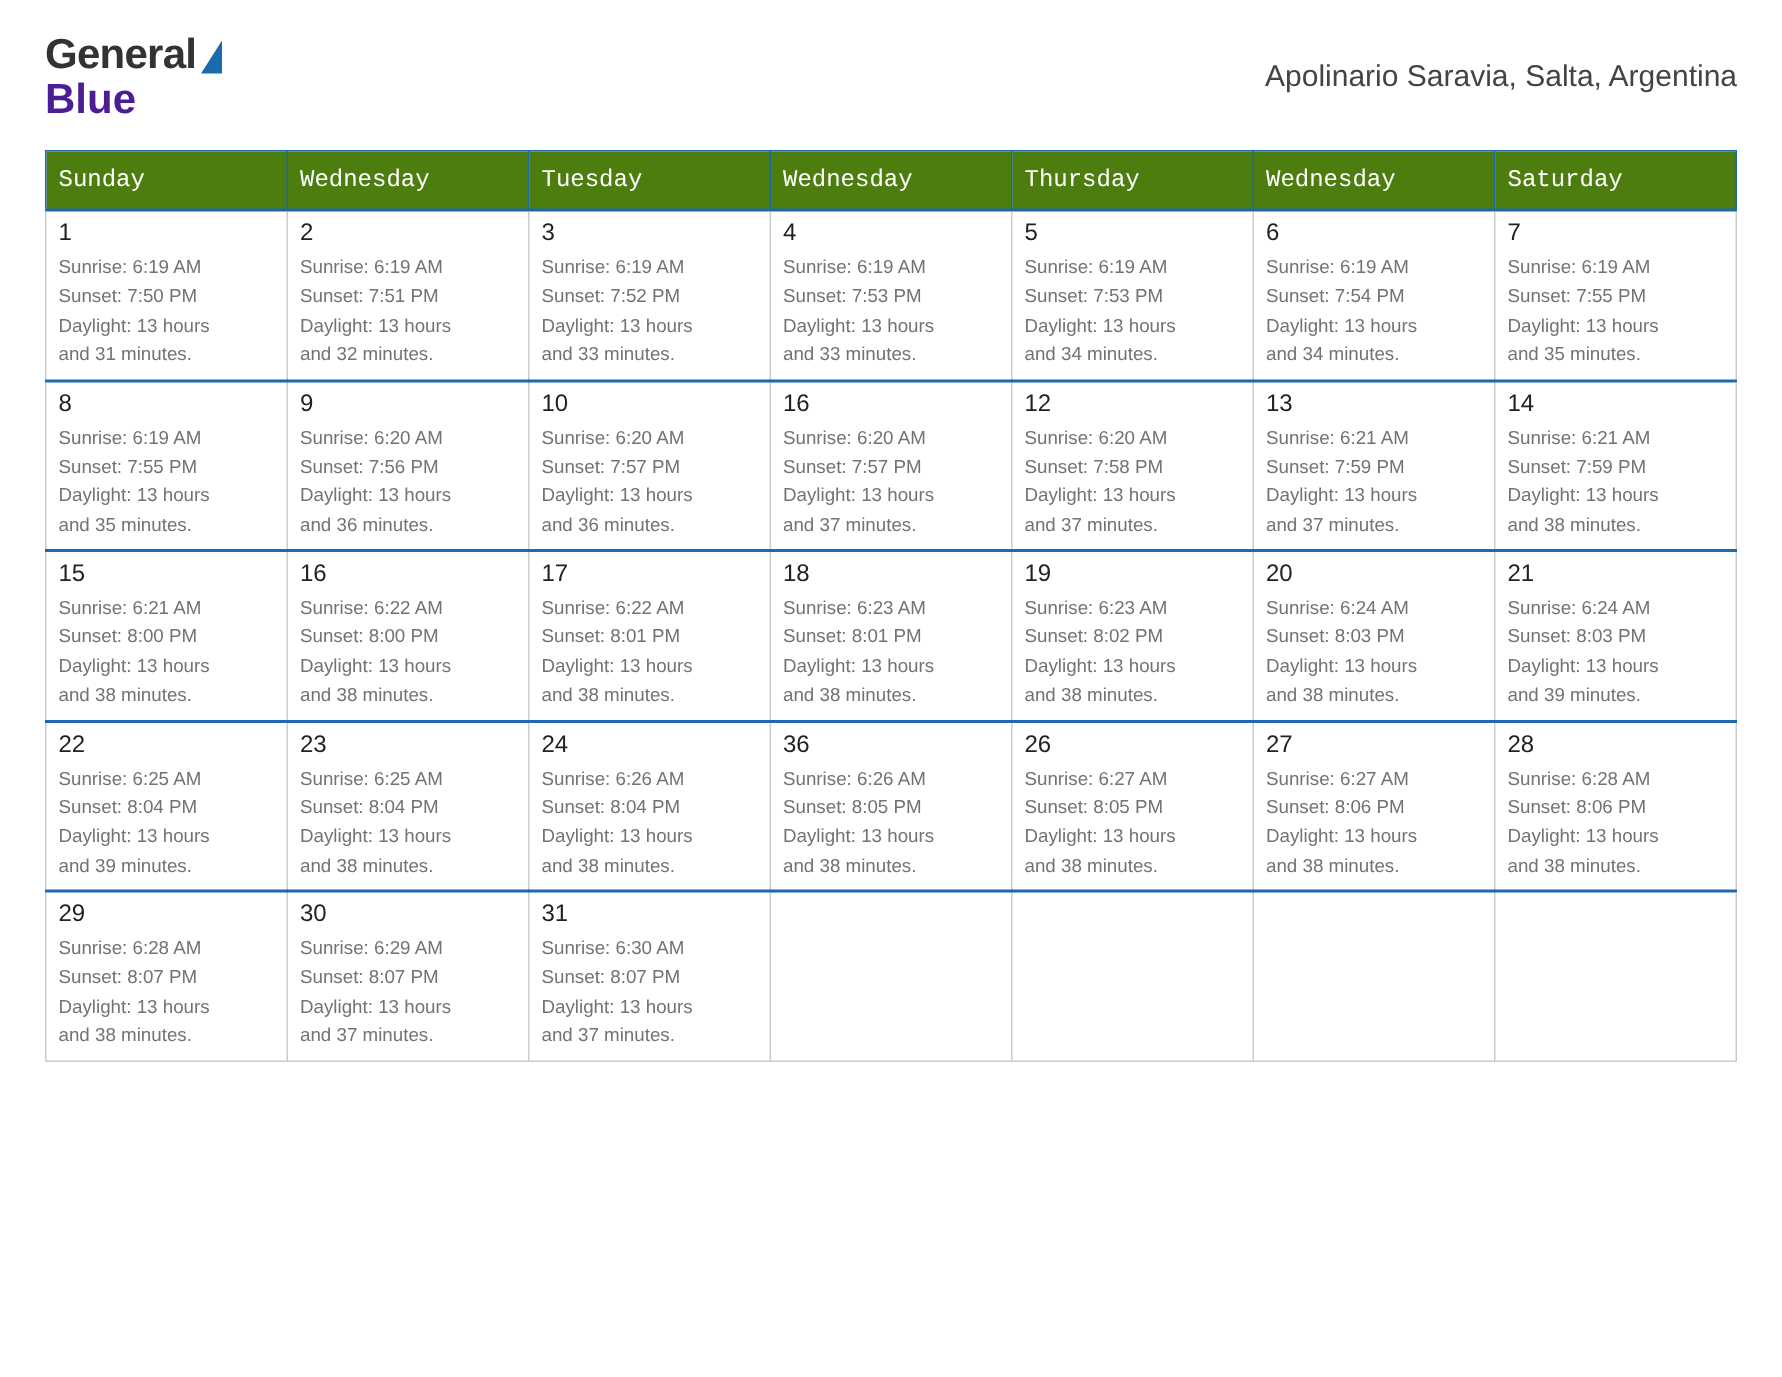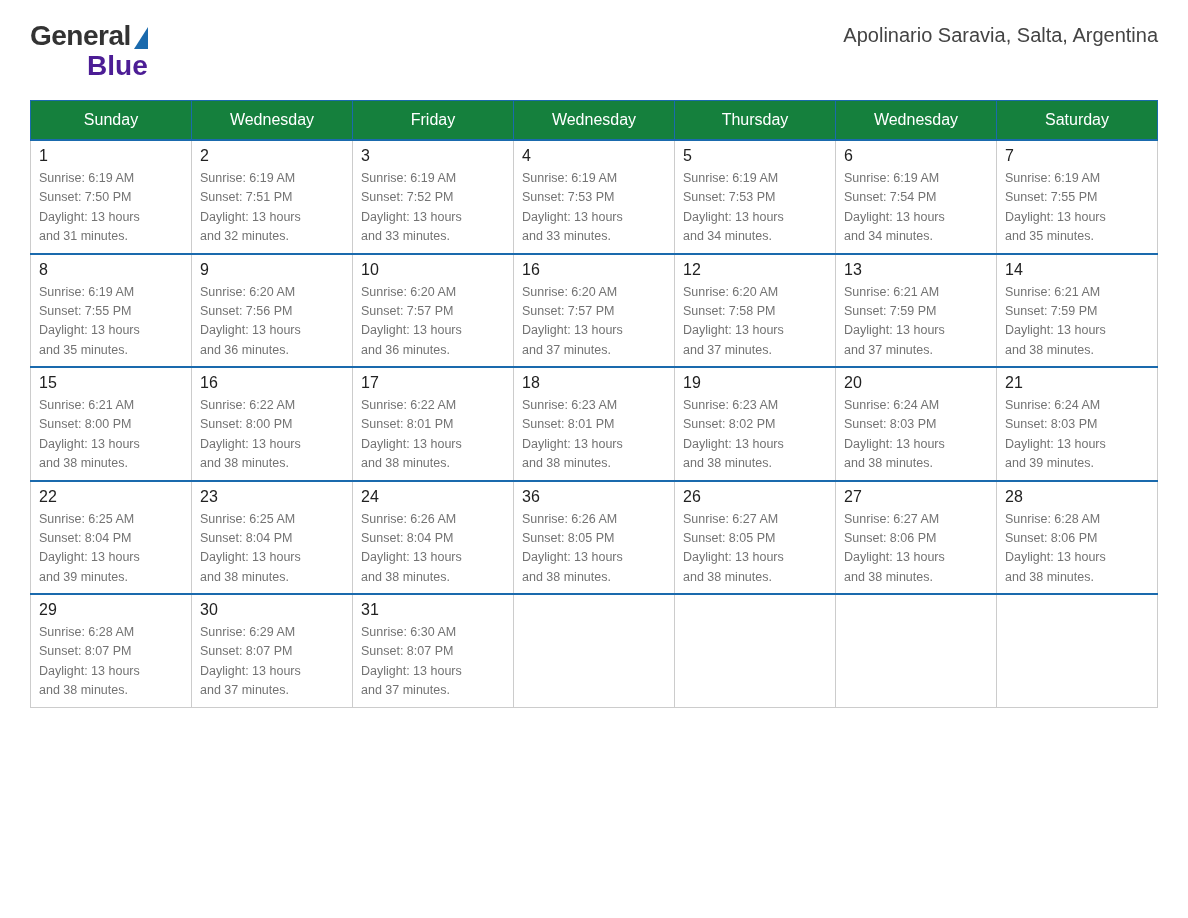--- a/index.html
+++ b/index.html
@@ -12,21 +12,21 @@
     }
     .header-area {
       display: flex;
       justify-content: space-between;
       align-items: flex-start;
       margin-bottom: 18px;
     }
     .logo {
       display: flex;
       flex-direction: column;
-      align-items: flex-end;
+      align-items: flex-start;
     }
     .logo-top {
       display: flex;
       align-items: center;
     }
     .logo-general {
       font-size: 28px;
       font-weight: bold;
       color: #333333;
       letter-spacing: -0.5px;
@@ -51,35 +51,36 @@
     }
     .month-title {
       font-size: 52px;
       font-weight: normal;
       color: #222222;
       line-height: 1.1;
     }
     .subtitle {
       font-size: 20px;
       color: #444444;
-      margin-top: 4px;
+      margin-top: 20px;
     }
     table {
       width: 100%;
       border-collapse: collapse;
       table-layout: fixed;
     }
     thead th {
-      background-color: #15803d;
+      background-color: #4d7c0f;
       color: #ffffff;
       padding: 10px 8px;
       font-size: 16px;
       font-weight: normal;
-      text-align: center;
+      text-align: left;
       border: 1px solid #1a6aad;
+      font-family: Liberation Mono, monospace;
     }
     tbody td {
       border: 1px solid #cccccc;
       vertical-align: top;
       padding: 6px 8px;
       height: 110px;
     }
     tbody tr {
       border-top: 2px solid #1a6aad;
     }
@@ -112,21 +113,21 @@
   <div class="title-area">
     <div class="subtitle">Apolinario Saravia, Salta, Argentina</div>
   </div>
 </div>
 
 <table>
   <thead>
     <tr>
     <th>Sunday</th>
         <th>Wednesday</th>
-        <th>Friday</th>
+        <th>Tuesday</th>
         <th>Wednesday</th>
         <th>Thursday</th>
         <th>Wednesday</th>
         <th>Saturday</th>
       </tr>
   </thead>
   <tbody id="calendar-body">
   <tr>
         <td>
         <div class="day-num">1</div>

